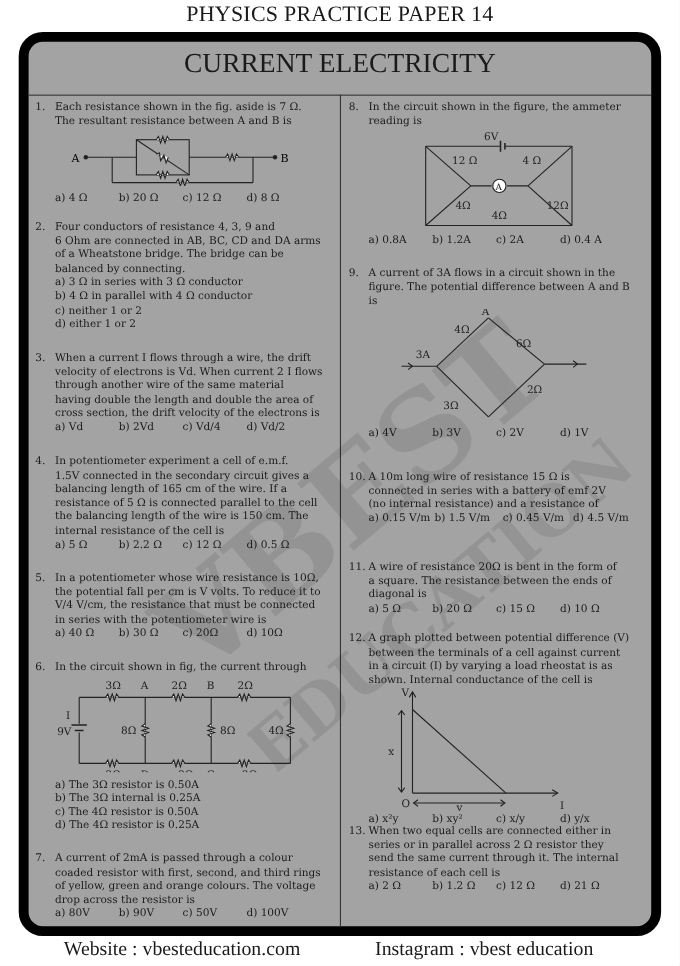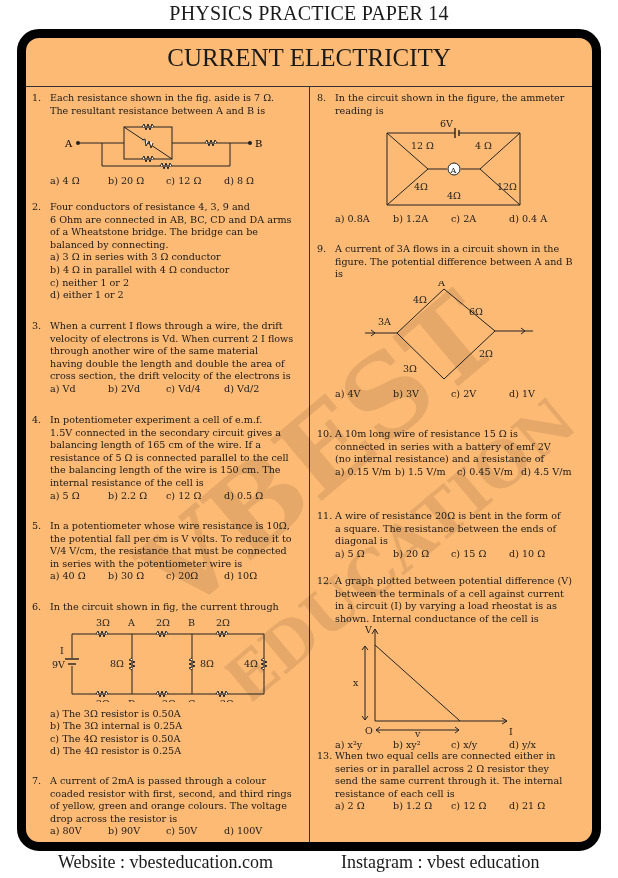--- a/index.html
+++ b/index.html
@@ -1,21 +1,21 @@
 <!DOCTYPE html>
 <html><head>
 <meta charset="utf-8">
 <style>
   html, body { margin: 0; padding: 0; background: #ffffff; }
   body { width: 618px; height: 878px; position: relative; overflow: hidden;
          font-family: "DejaVu Serif", serif; color: #1a1a1a; }
   .paper-title { position: absolute; left: 0; top: 2px; width: 618px; text-align: center;
          font-family: "Liberation Serif", serif; font-size: 20px; letter-spacing: 0.2px; }
   .frame { position: absolute; left: 17px; top: 29px; width: 584px; height: 822px;
-         border: 9px solid #000; border-radius: 22px; box-sizing: border-box; background: #fdba74; }
+         border: 9px solid #000; border-radius: 22px; box-sizing: border-box; background: #a3a3a3; }
   .section-title { position: absolute; left: 0; top: 6px; width: 100%; text-align: center;
          font-family: "Liberation Serif", serif; font-size: 25px; }
   .hline { position: absolute; left: 0; right: 0; top: 48px; height: 1px; background: #333; }
   .vline { position: absolute; left: 283px; top: 48px; bottom: 0; width: 1px; background: #333; }
   .q { position: absolute; font-size: 9.6px; line-height: 12.6px; }
   .q .num { position: absolute; left: 0; top: 0; }
   .q .body { margin-left: 18px; }
   .q p { margin: 0; }
   .opts { display: flex; }
   .opts span { display: inline-block; }

